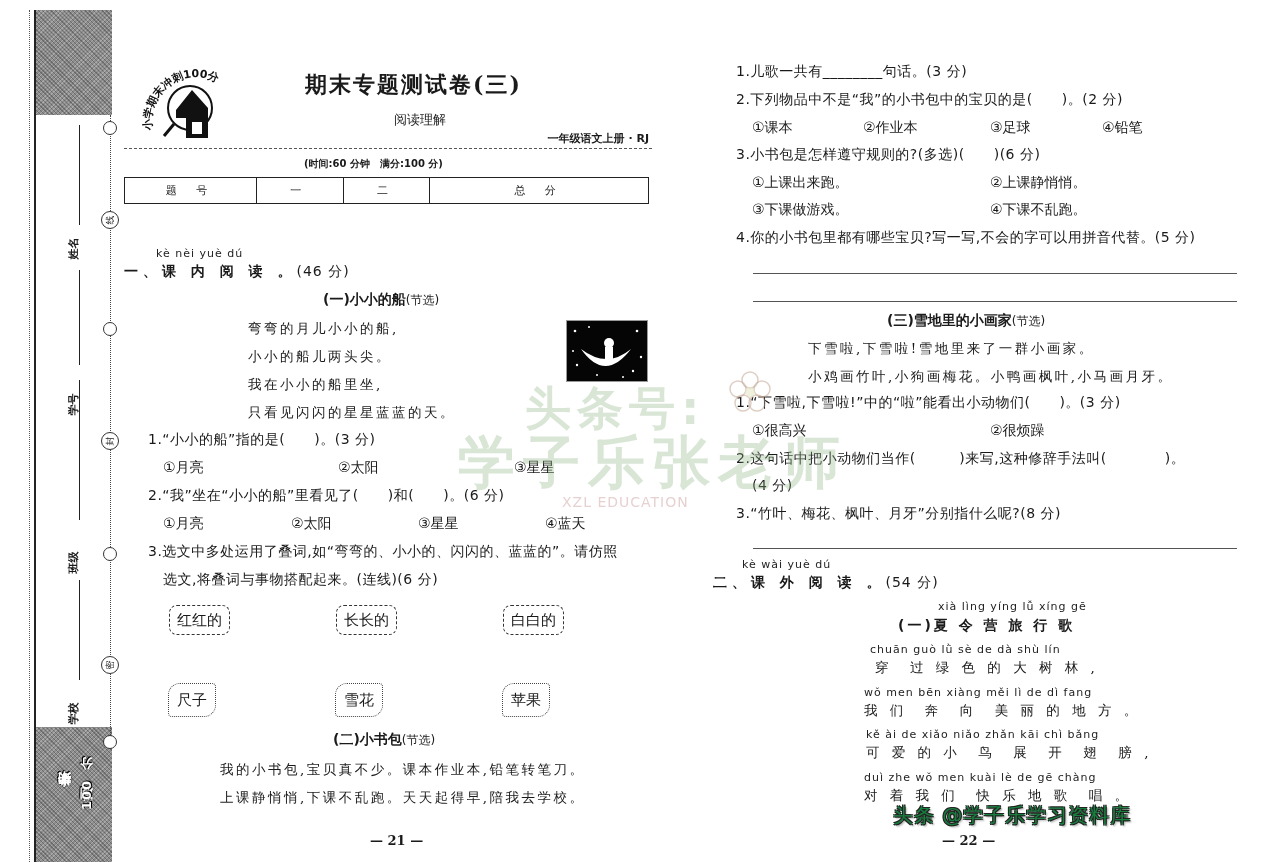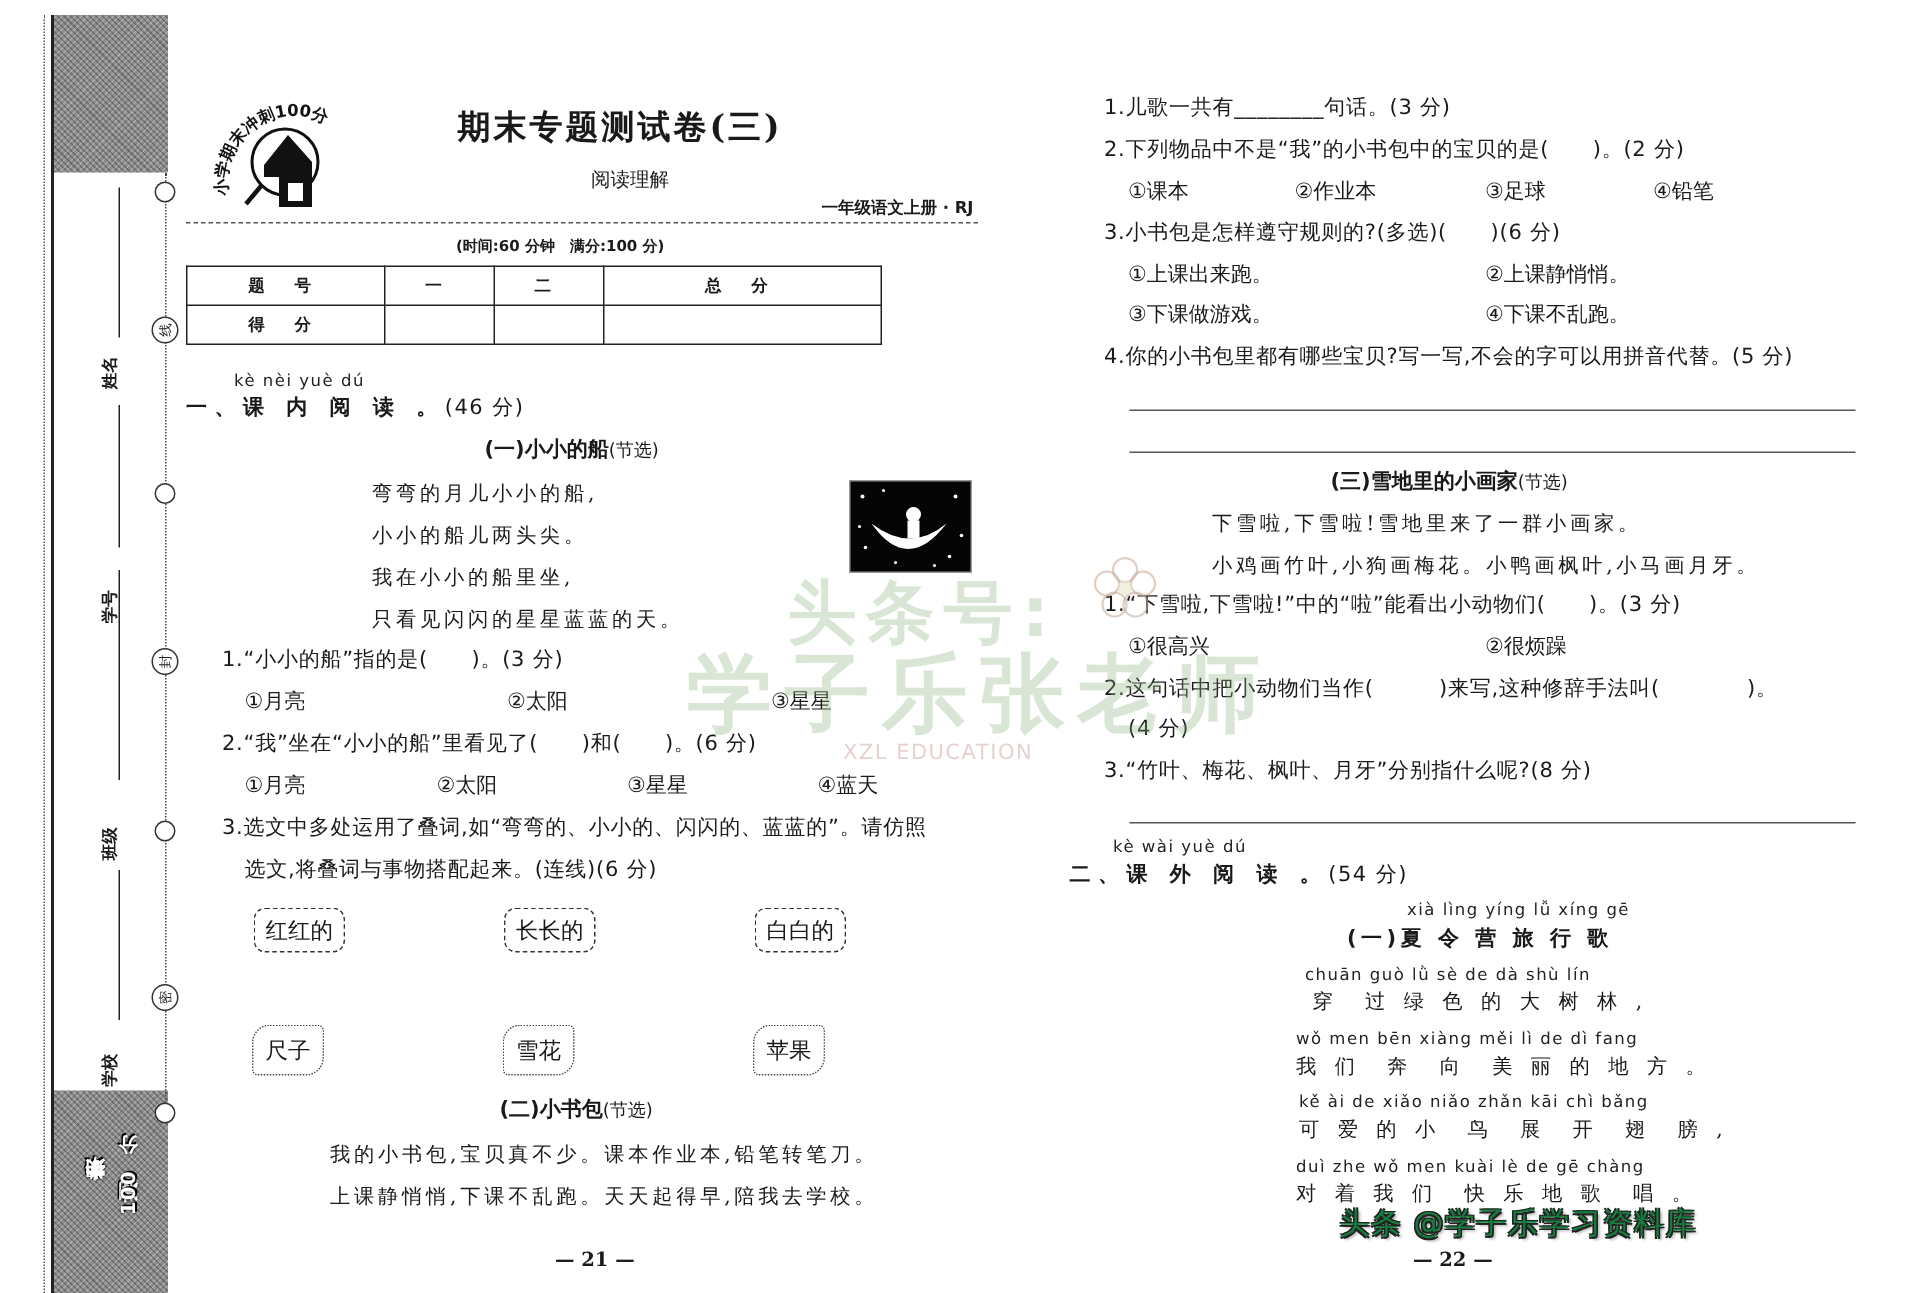--- a/index.html
+++ b/index.html
@@ -23,21 +23,21 @@
   .field-label { position: absolute; left: 62px; transform: rotate(-90deg); transform-origin: center; font-size: 11px; font-weight: bold; white-space: nowrap; }
   .field-line { position: absolute; left: 79px; border-left: 1.5px solid #222; }
 
   
   .logo { position: absolute; left: 140px; top: 58px; width: 110px; height: 90px; }
   .exam-title { position: absolute; left: 305px; top: 70px; font-size: 22px; font-weight: bold; letter-spacing: 2px; font-family: "DejaVu Serif", "Liberation Serif", serif; }
   .exam-sub { position: absolute; left: 394px; top: 111px; font-size: 13px; font-weight: normal; }
   .grade { position: absolute; right: 631px; top: 131px; font-size: 11px; font-weight: bold; }
   .dash-rule { position: absolute; left: 124px; width: 528px; top: 148px; border-top: 1px dashed #555; }
   .time-info { position: absolute; left: 304px; top: 157px; font-size: 10px; font-weight: bold; }
-  table.score { position: absolute; left: 124px; top: 177px; width: 464px; border-collapse: collapse; font-size: 11px; font-weight: bold; }
+  table.score { position: absolute; left: 124px; top: 177px; width: 525px; border-collapse: collapse; font-size: 11px; font-weight: normal; }
   table.score td { border: 1.5px solid #222; height: 26px; text-align: center; letter-spacing: 8px; }
 
   .pinyin { font-size: 11px; color: #222; letter-spacing: 1px; }
   .abs { position: absolute; white-space: nowrap; }
   .sec-head { font-size: 14px; font-weight: bold; letter-spacing: 5px; }
   .sec-head .pts { font-weight: normal; letter-spacing: 1px; }
   .sub-title { font-size: 14px; font-weight: bold; }
   .sub-title .note { font-weight: normal; font-size: 12px; }
   .poem { font-size: 13.5px; letter-spacing: 2.5px; font-family: "DejaVu Serif", "Liberation Serif", serif; }
   .q { font-size: 14px; letter-spacing: .5px; }
@@ -105,26 +105,20 @@
 <div class="dash-rule"></div>
 <div class="abs time-info">(时间:60 分钟　满分:100 分)</div>
 
 <table class="score">
   <tbody>
       <tr>
     <td style="width:132px">题 号</td>
     <td>一</td>
     <td>二</td>
     <td>总 分</td>
-  </tr>
-  <tr>
-    <td>得 分</td>
-    <td></td>
-    <td></td>
-    <td></td>
   </tr>
 </tbody>
   </table>
 
 <div class="abs pinyin" style="left:156px;top:247px">kè nèi yuè dú</div>
 <div class="abs sec-head" style="left:124px;top:263px">
   <span>一、课 内 阅 读 。</span><span class="pts">(46 分)</span>
 </div>
 
 <div class="abs sub-title" style="left:323px;top:291px">

